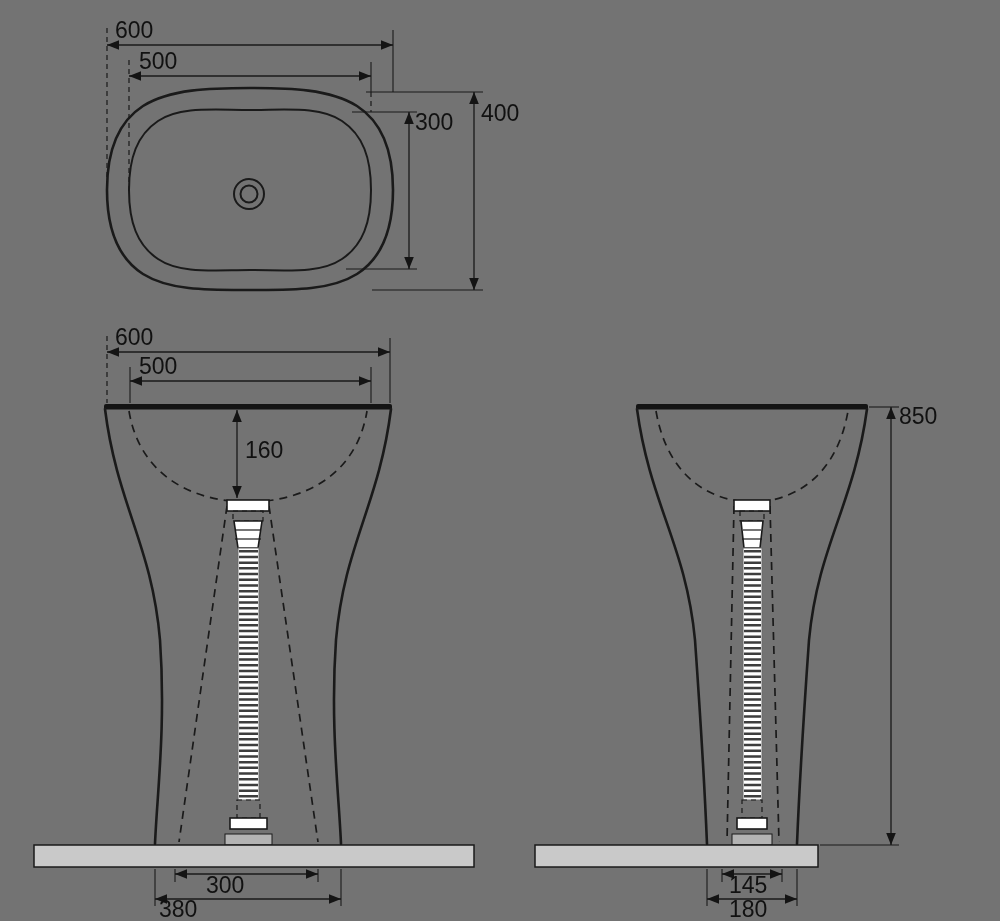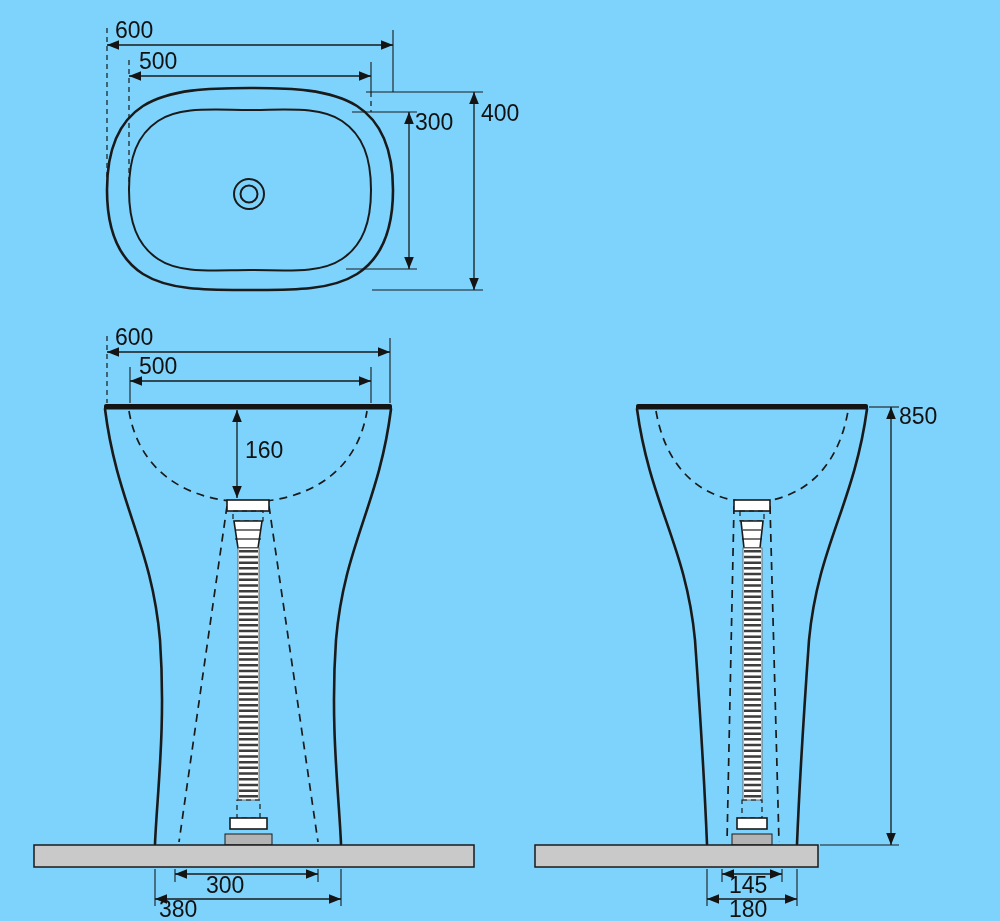--- a/index.html
+++ b/index.html
@@ -1,16 +1,16 @@
 <!DOCTYPE html>
 <html><head>
 <meta charset="utf-8">
 <style>
   html,body{margin:0;padding:0;background:#ffffff;}
-  .frame{width:1000px;height:921px;position:relative;background:#7dd3fc;overflow:hidden;}
+  .frame{width:1000px;height:921px;position:relative;background:#737373;overflow:hidden;}
   svg{display:block;}
   .outline{fill:none;stroke:#1a1a1a;stroke-width:2.6;stroke-linecap:round;}
   .mid{fill:none;stroke:#1a1a1a;stroke-width:2;}
   .thin{fill:none;stroke:#1a1a1a;stroke-width:1.2;}
   .dash{fill:none;stroke:#1a1a1a;stroke-width:1.7;stroke-dasharray:8 6;}
   .dashthin{fill:none;stroke:#1a1a1a;stroke-width:1.2;stroke-dasharray:5 4;}
   .dimline{fill:none;stroke:#1a1a1a;stroke-width:1.3;}
   .ext{fill:none;stroke:#1a1a1a;stroke-width:1.1;}
   .rim{fill:#141414;stroke:none;}
   .fitting{fill:#ffffff;stroke:#1a1a1a;stroke-width:1.6;}

